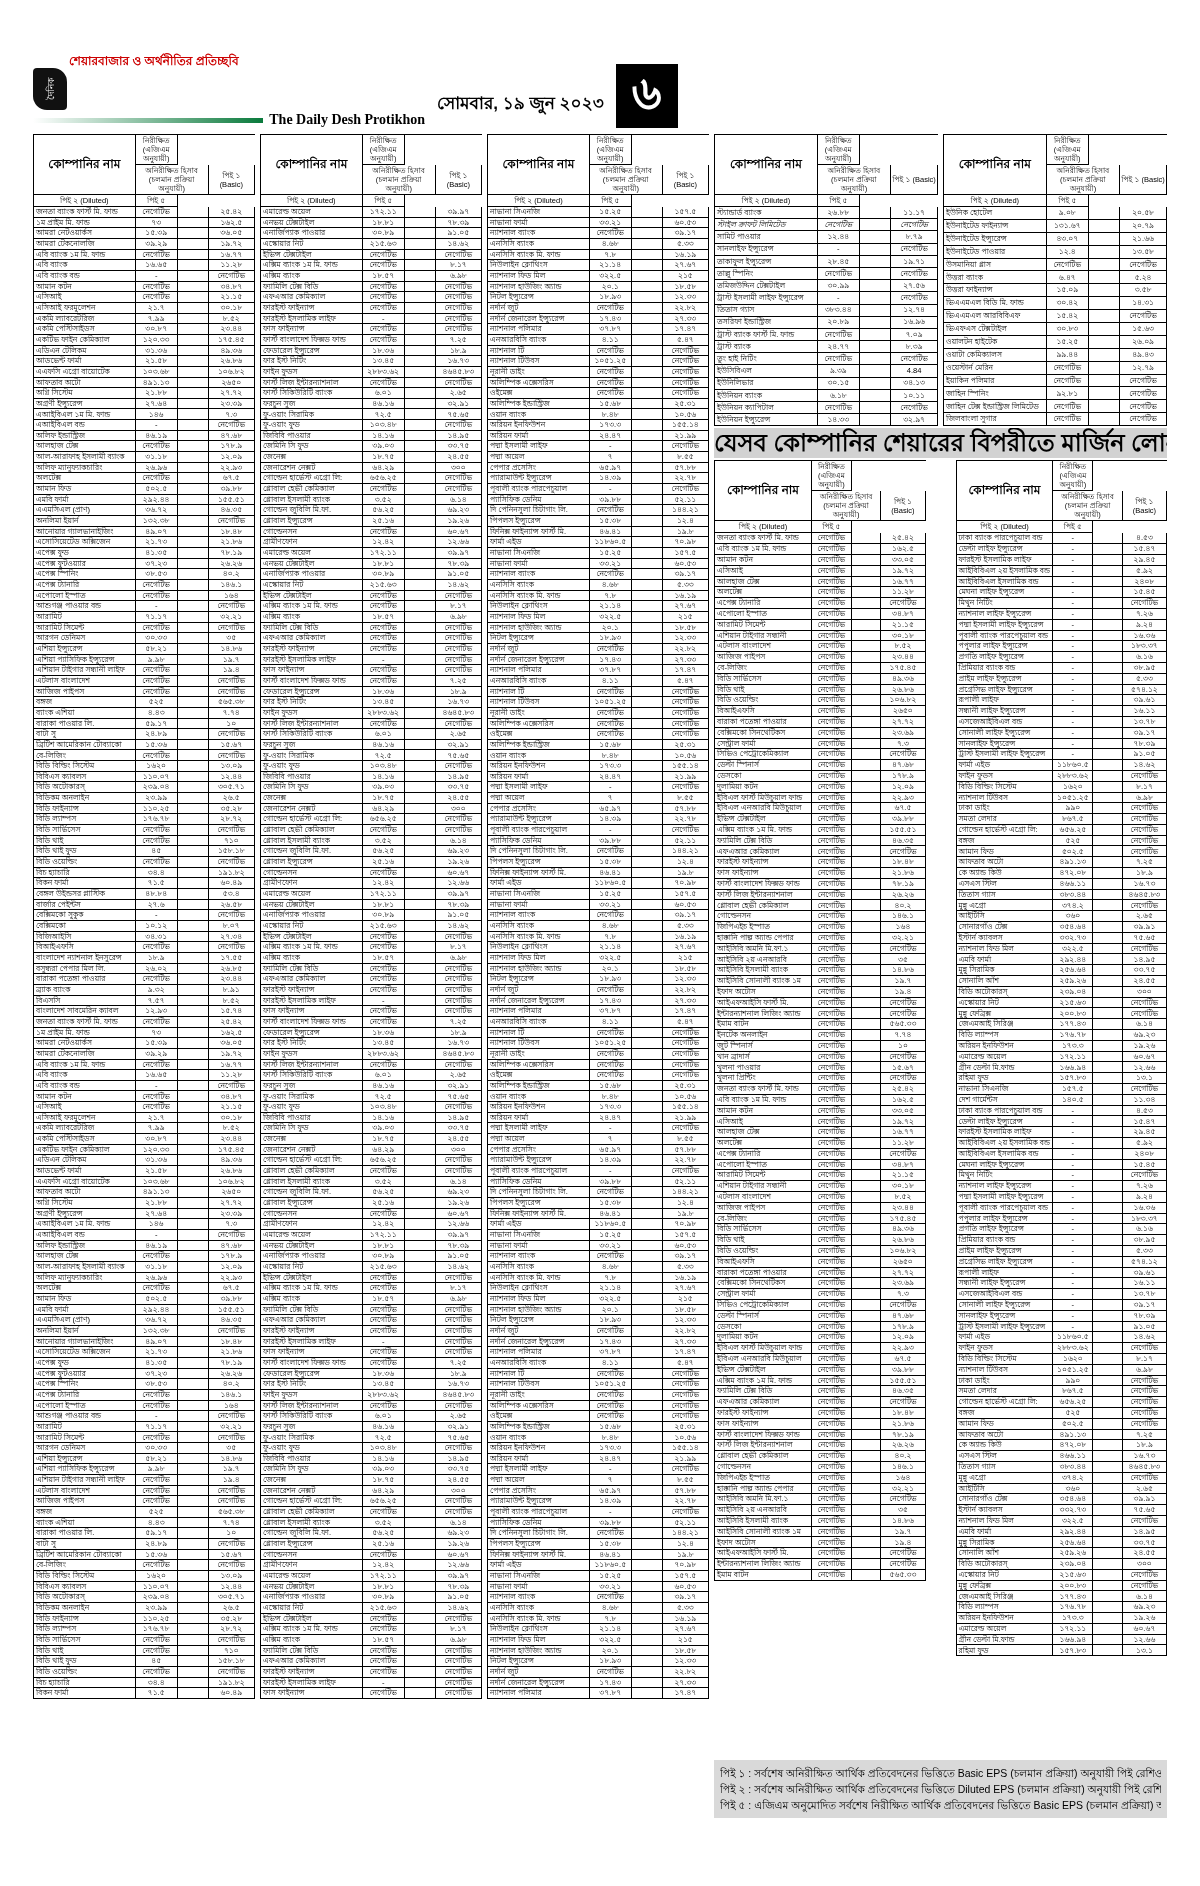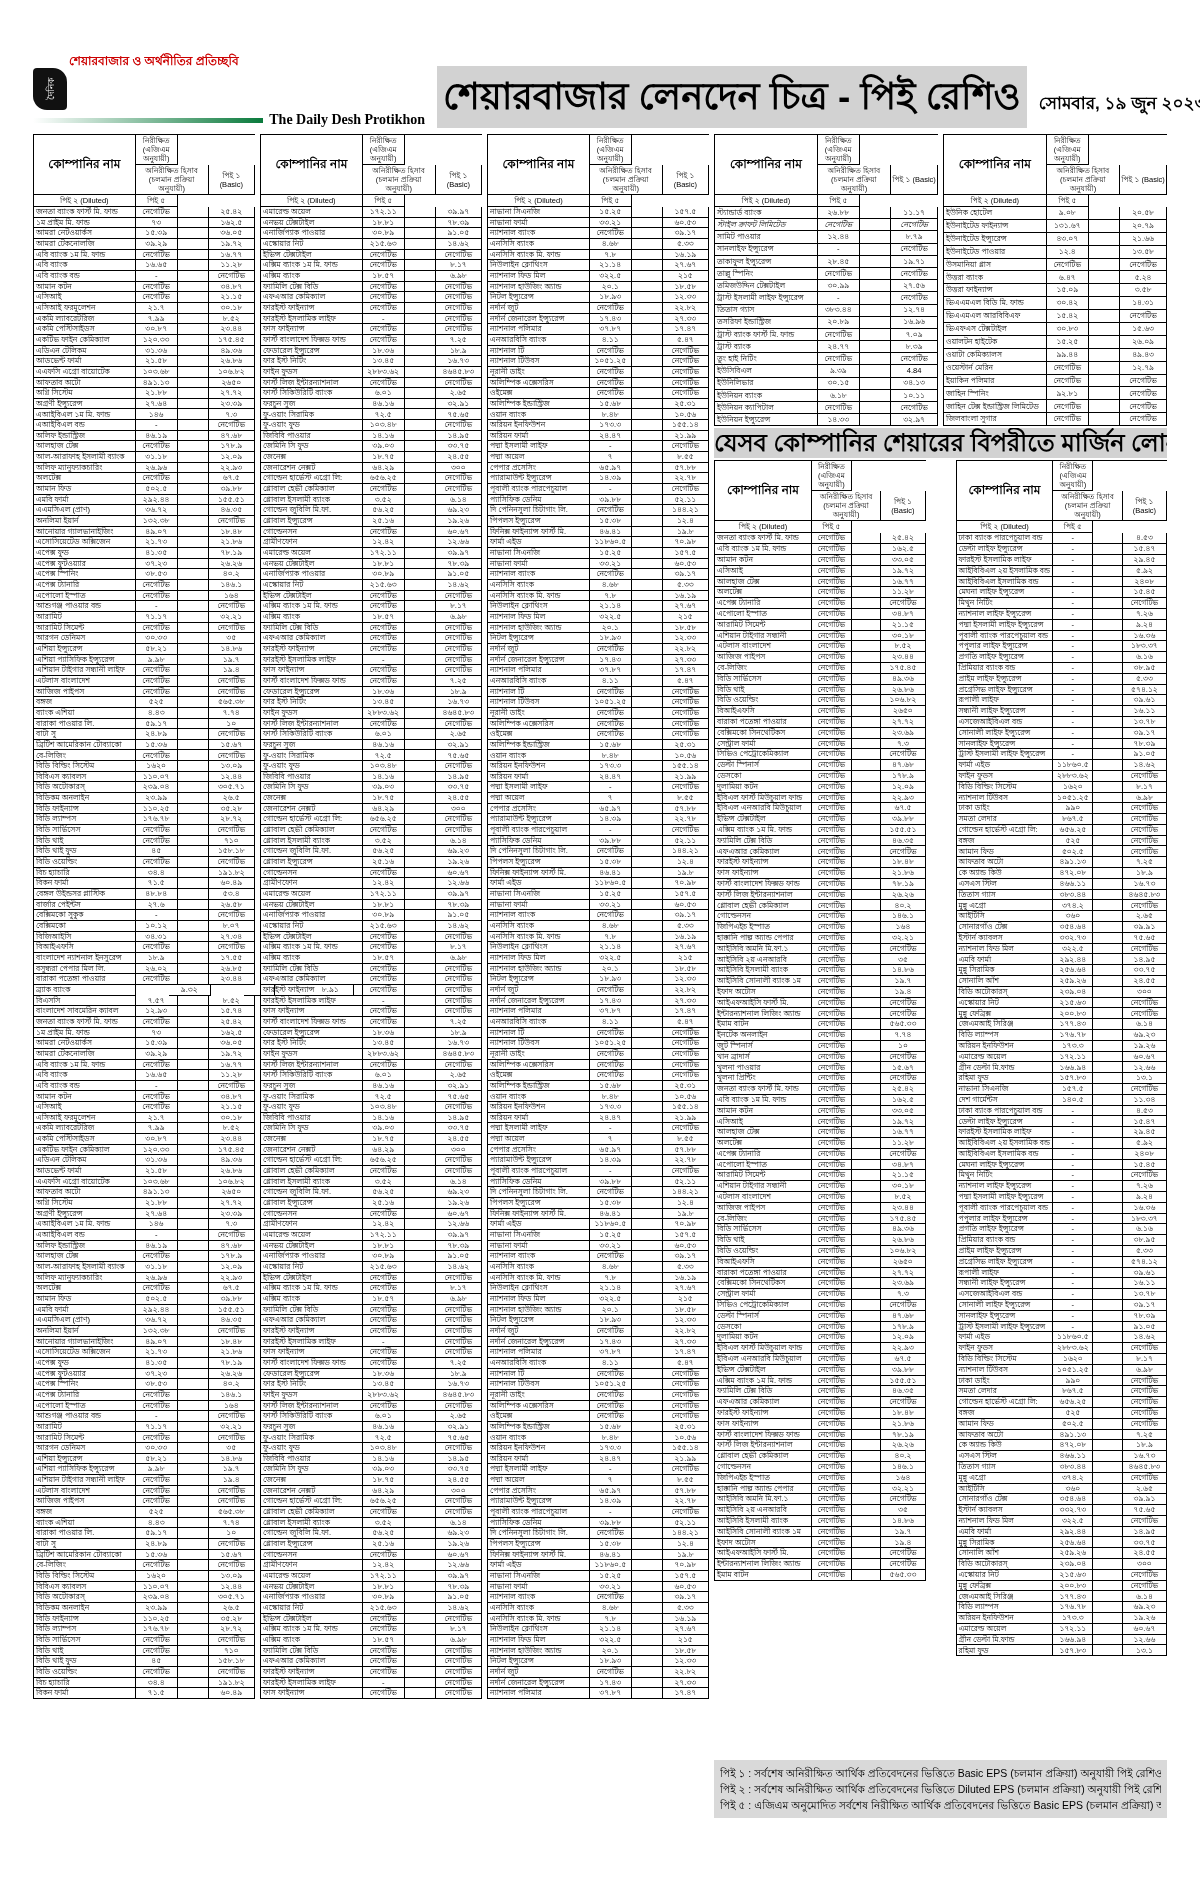--- a/index.html
+++ b/index.html
@@ -53,21 +53,20 @@
     <div class="masthead">
       <div class="tagline">শেয়ারবাজার ও অর্থনীতির প্রতিচ্ছবি</div>
       <div class="brandrow">
         <div class="logo">দৈনিক</div>
       </div>
       <div class="engrow">
         <span class="gradline"></span>
         <span class="engname">The Daily Desh Protikhon</span>
       </div>
     </div>
-    <div class="titlebox">শেয়ারবাজার লেনদেন চিত্র - পিই রেশিও</div>
     <div class="dateline">সোমবার, ১৯ জুন ২০২৩</div>
     <div class="pagenum">৬</div>
   </div>
 
 
   <div class="main">
     <div class="lcol">
         <div id="t0" class="tbl">
           <div class="thead">
             <div class="hc company">কোম্পানির নাম</div>
@@ -508,21 +507,21 @@
             <div class="num">২৬.০২</div>
             <div class="num"></div>
             <div class="num">২৬.৮৫</div>
           </div>
           <div class="trow" style="height: 10.66px;">
             <div class="nm">বারাকা পতেঙ্গা পাওয়ার</div>
             <div class="num">নেগেটিভ</div>
             <div class="num"></div>
             <div class="num">২৩.৪৪</div>
           </div>
-          <div class="trow" style="height: 10.66px; gap: 33px;">
+          <div class="trow" style="height: 10.66px;">
             <div class="nm">ব্র্যাক ব্যাংক</div>
             <div class="num">৯.৩২</div>
             <div class="num"></div>
             <div class="num">৮.৯১</div>
           </div>
           <div class="trow" style="height: 10.66px;">
             <div class="nm">বিএসসি</div>
             <div class="num">৭.৫৭</div>
             <div class="num"></div>
             <div class="num">৮.৫২</div>

